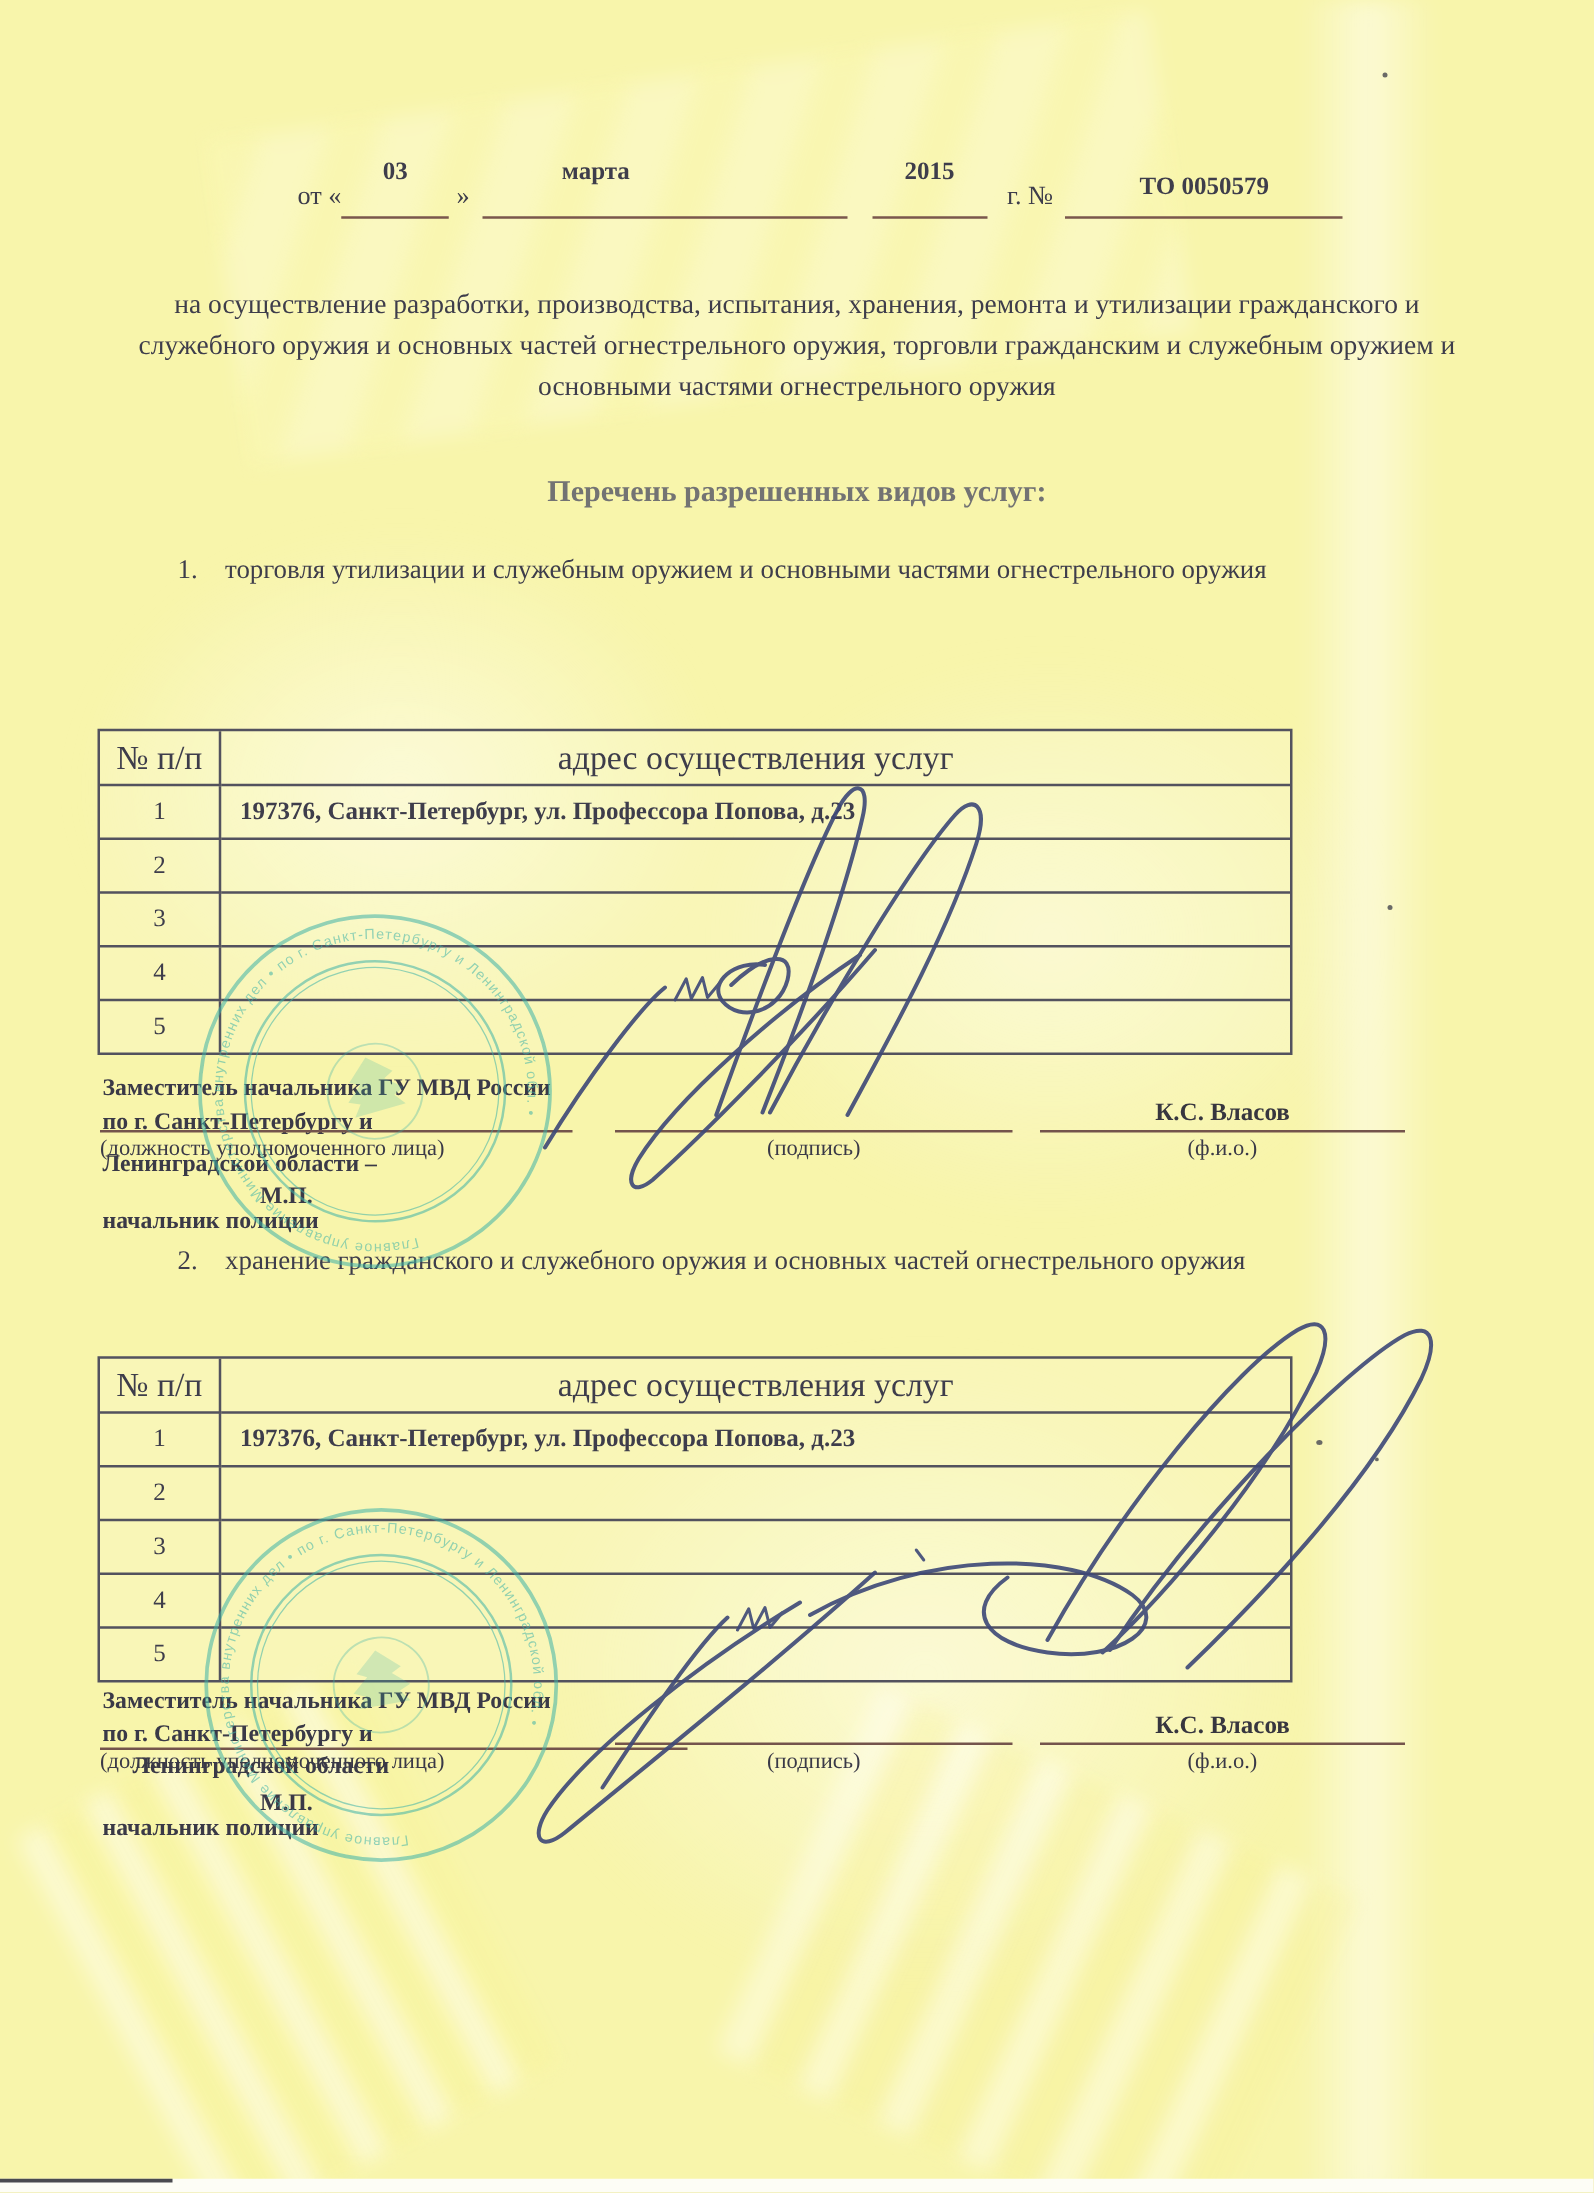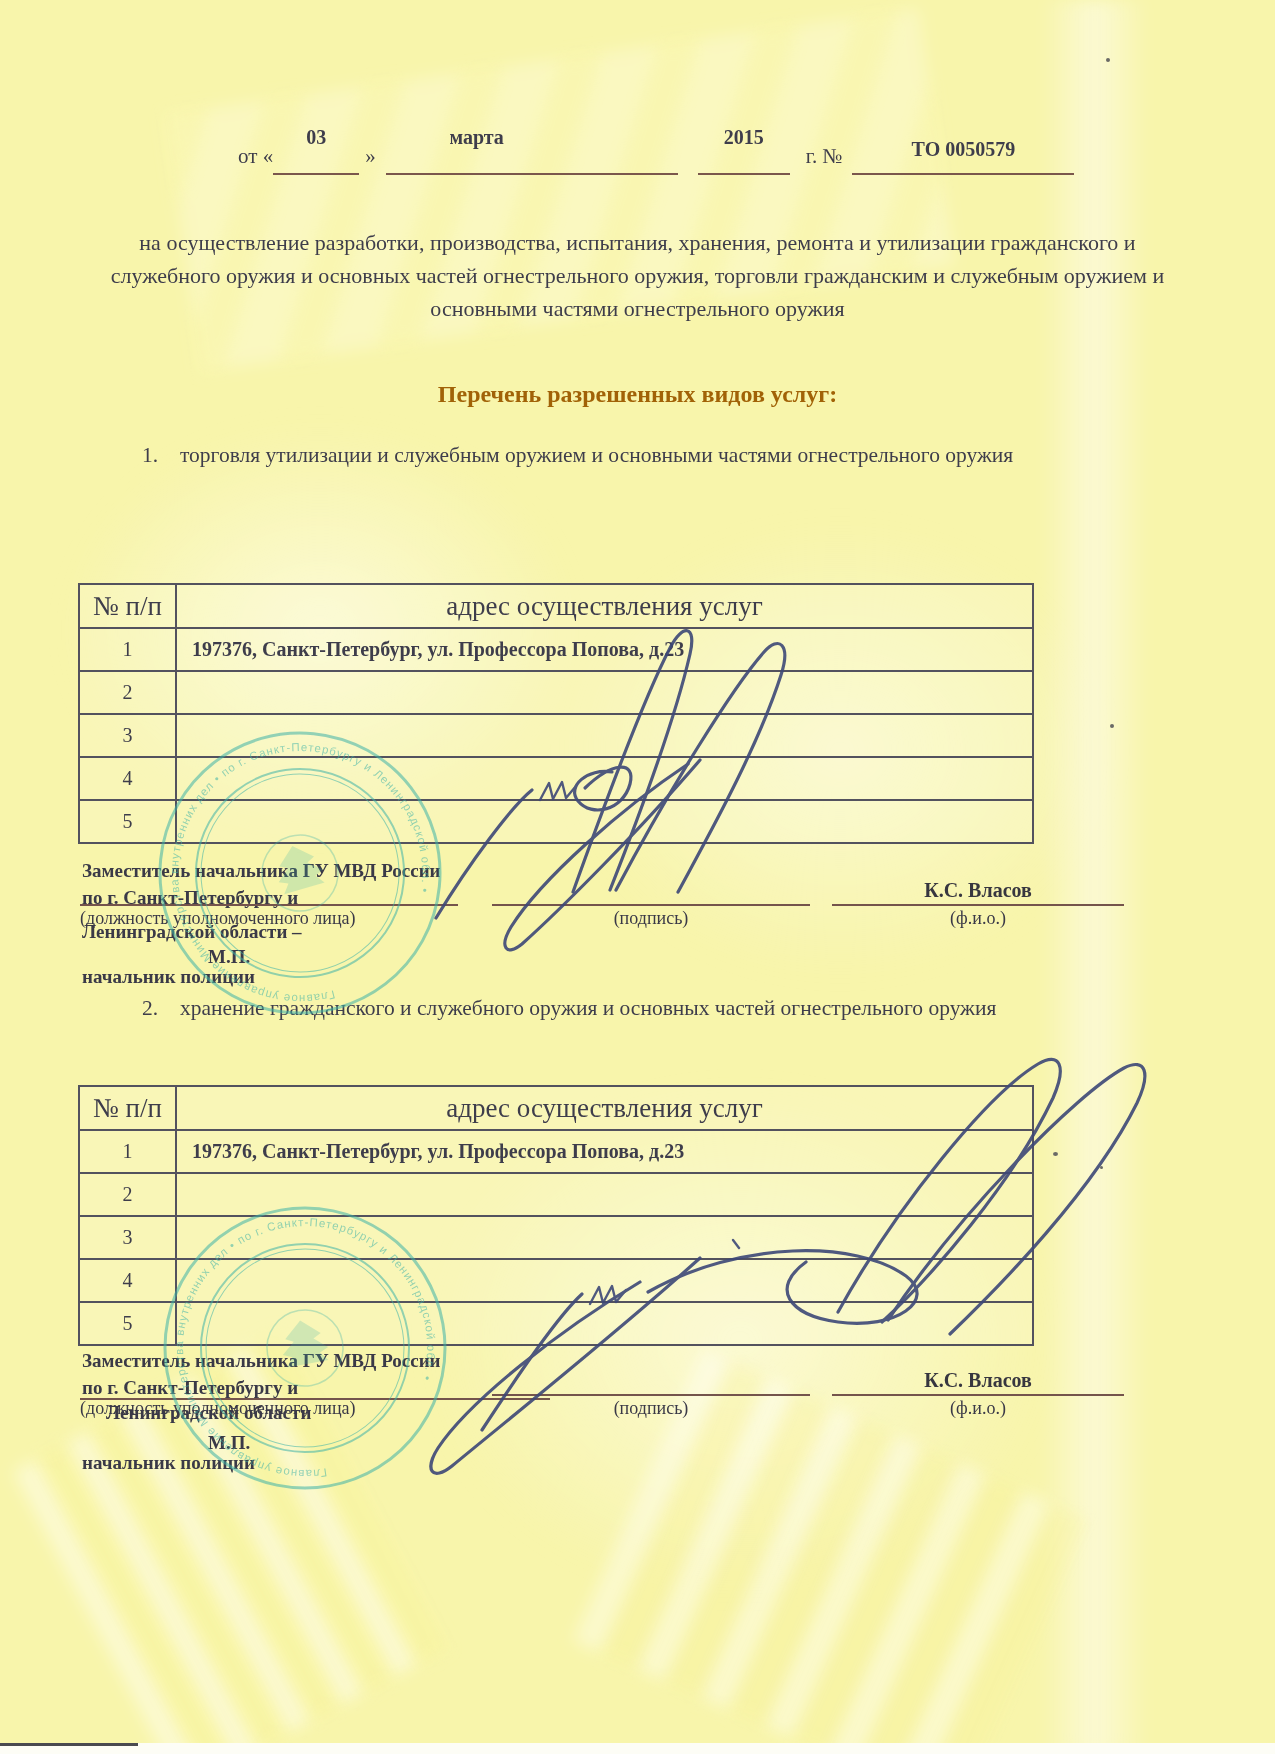--- a/index.html
+++ b/index.html
@@ -12,21 +12,21 @@
   }
   
   .wm { position:absolute; pointer-events:none; }
   .wm-blob { border-radius:50%; filter:blur(14px); }
   .wm-streak { filter:blur(8px); }
   .speck { position:absolute; background:#6a6a66; border-radius:50%; }
   
   .title { position:absolute; top:102px; left:0; width:100%; text-align:center;
            font-size:26px; font-weight:bold; letter-spacing:.5px; color:#35343f; }
   .services-heading { position:absolute; top:381px; left:0; width:100%; text-align:center;
-           font-size:24px; font-weight:bold; color:#a16207; }
+           font-size:24px; font-weight:bold; color:#737373; }
   
   .dateline { position:absolute; top:126px; left:238px; display:flex; align-items:flex-end;
               font-size:21px; }
   .dl-text { padding-bottom:6px; white-space:nowrap; }
   .fill { border-bottom:2px solid #7a574c; text-align:center; font-weight:bold;
           font-size:20px; padding-bottom:24px; }
   .f-day { width:86px; }
   .f-month { width:292px; margin-left:10px; }
   .f-month span { display:inline-block; margin-right:110px; }
   .f-year { width:92px; margin-left:20px; }

